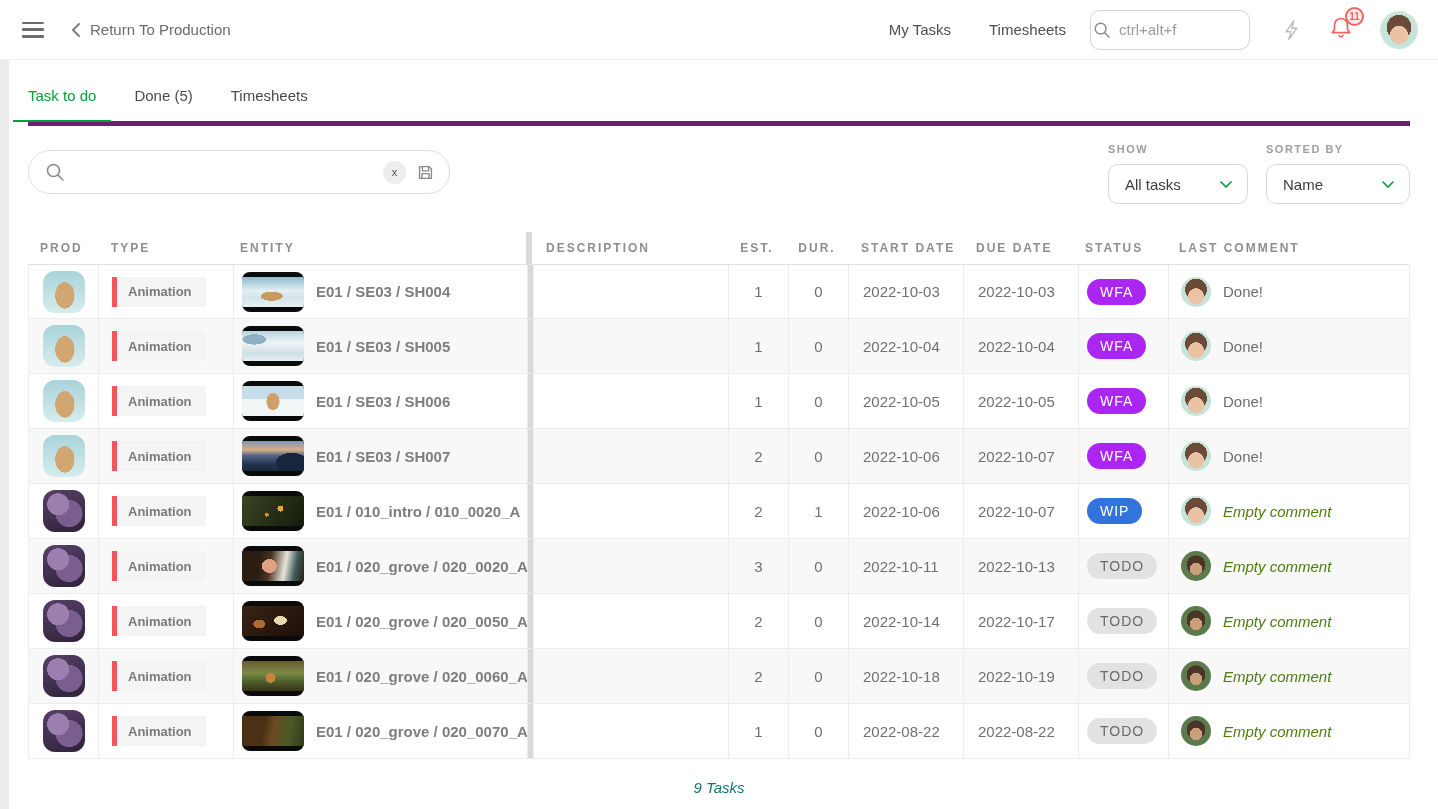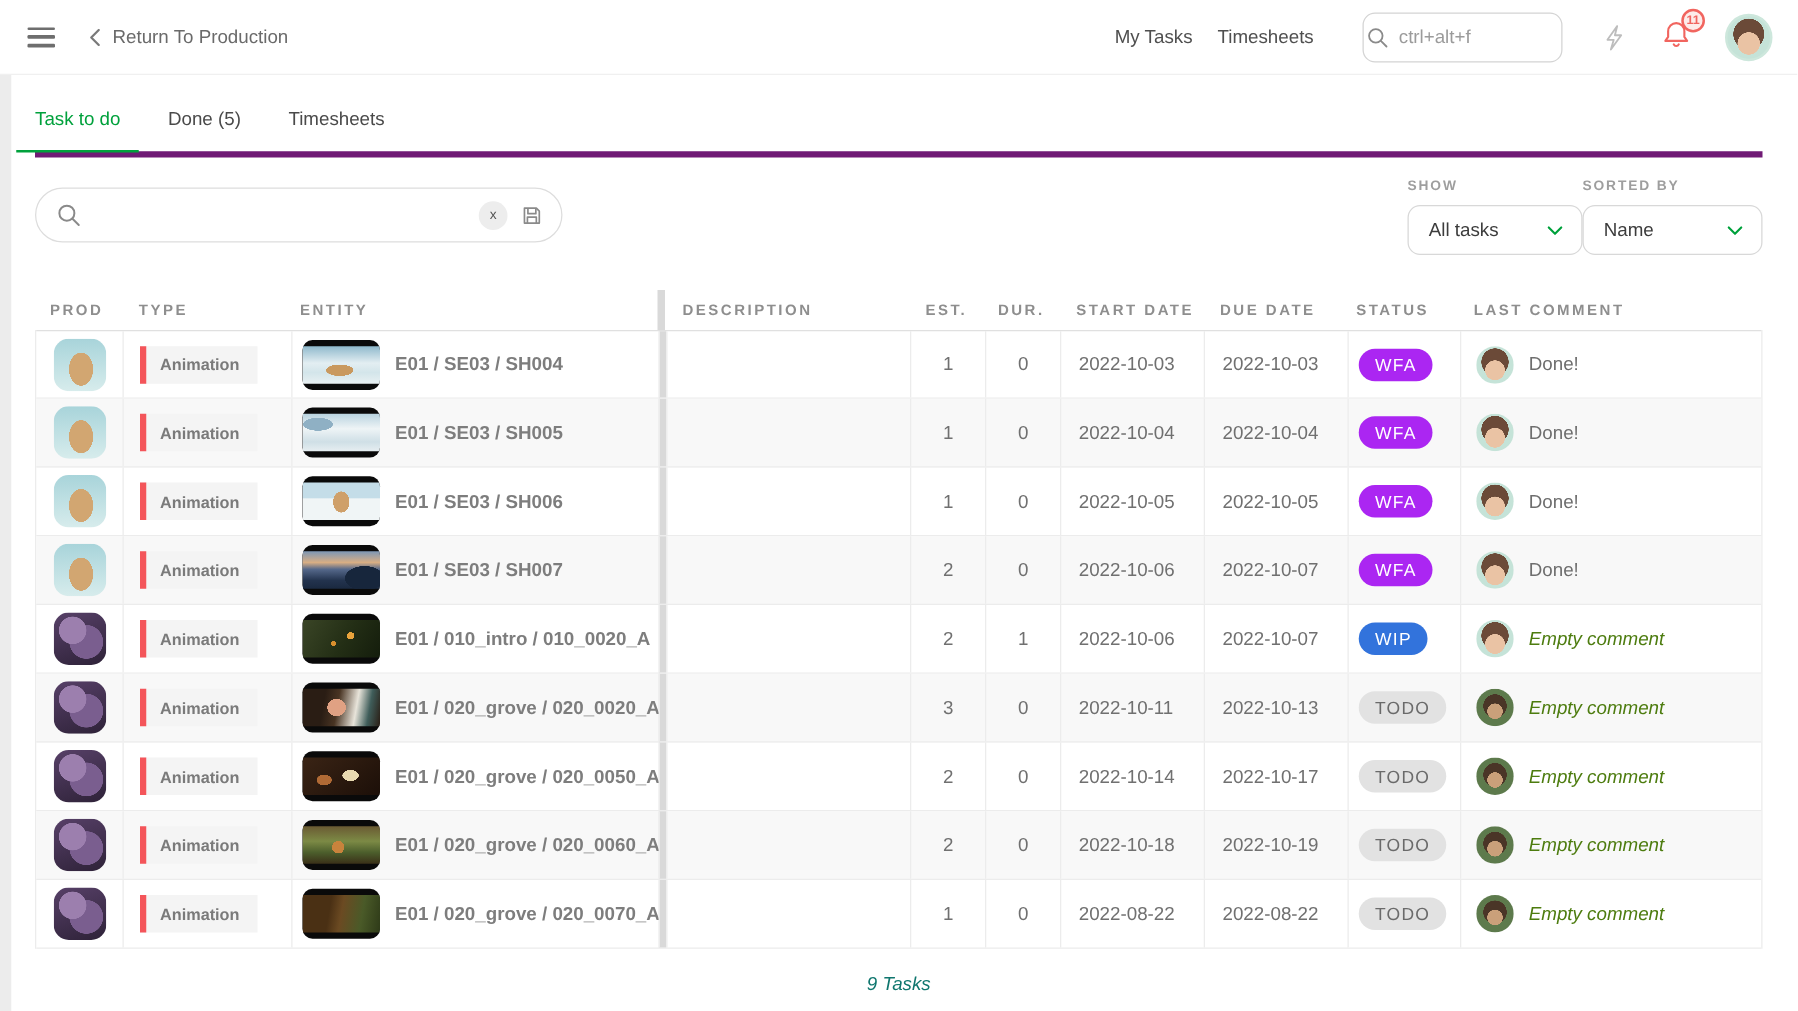--- a/index.html
+++ b/index.html
@@ -9,21 +9,21 @@
     background:#ffffff; color:#4a4a4a; overflow:hidden; position:relative;
   }
   .left-strip { position:absolute; left:0; top:25px; bottom:0; width:9px; background:#ececec; }
 
   
   .topbar { height:60px; display:flex; align-items:center; padding:0 20px 0 14px; border-bottom:1px solid #f0f0f0; background:#fff; position:relative; z-index:2; }
   .hamburger { width:22px; height:16px; display:flex; flex-direction:column; justify-content:space-between; cursor:pointer; margin-left:8px; }
   .hamburger span { display:block; height:2.5px; background:#6e6e6e; border-radius:1px; }
   .back-link { display:flex; align-items:center; gap:8px; margin-left:26px; color:#6a6a6a; font-size:15px; cursor:pointer; }
   .topbar .spacer { flex:1; }
-  .top-nav { display:flex; align-items:center; gap:20px; margin-right:39px; }
+  .top-nav { display:flex; align-items:center; gap:38px; margin-right:24px; }
   .top-nav .nav-item { font-size:15px; color:#4f4f4f; cursor:pointer; }
   .top-search { width:160px; height:40px; border:1px solid #d4d4d4; border-radius:10px; display:flex; align-items:center; padding:0 2px; gap:8px; }
   .top-search input { border:none; outline:none; width:100%; font-size:15px; color:#555; font-family:"Liberation Sans",sans-serif; background:transparent; }
   .top-search input::placeholder { color:#9b9b9b; }
   .top-icons { display:flex; align-items:center; gap:26px; margin-left:30px; }
   .bell-wrap { position:relative; cursor:pointer; }
   .notif-badge { position:absolute; top:-7px; right:-10px; min-width:19px; height:19px; border-radius:10px; background:#fdecea; border:2px solid #f1655f; color:#f1655f; font-size:10px; font-weight:bold; display:flex; align-items:center; justify-content:center; padding:0 2px; }
   .avatar { border-radius:50%; cursor:pointer; }
   .avatar.woman { background:
       radial-gradient(circle at 50% 64%, #eac3a4 0 32%, rgba(0,0,0,0) 33%),
@@ -41,21 +41,21 @@
   .tab { font-size:15px; color:#4a4a4a; padding-bottom:17px; cursor:pointer; position:relative; }
   .tab.active { color:#00a13c; }
   .tab.active::after { content:""; position:absolute; left:-15px; right:-15px; bottom:-1px; height:2px; background:#00a13c; }
 
   
   .filter-bar { margin:24px 28px 0 28px; display:flex; justify-content:space-between; align-items:flex-start; }
   .big-search { width:422px; height:44px; border:1px solid #ddd; border-radius:22px; display:flex; align-items:center; padding:0 14px 0 16px; gap:10px; }
   .big-search input { flex:1; border:none; outline:none; font-size:15px; color:#444; background:transparent; font-family:"Liberation Sans",sans-serif; }
   .clear-btn { width:23px; height:23px; border-radius:50%; background:#ededed; color:#555; font-size:11px; display:flex; align-items:center; justify-content:center; cursor:pointer; flex:none; }
   .save-btn { cursor:pointer; display:flex; flex:none; }
-  .filter-right { display:flex; margin-top:-7px; }
+  .filter-right { display:flex; gap:18px; margin-top:-7px; }
   .dd-stack { display:flex; flex-direction:column; }
   .dd-label { font-size:11px; font-weight:bold; letter-spacing:1.5px; color:#9e9e9e; margin-bottom:9px; }
   .dropdown { height:40px; border:1px solid #d8d8d8; border-radius:10px; display:flex; align-items:center; justify-content:space-between; padding:0 14px 0 16px; font-size:15px; color:#3c3c3c; cursor:pointer; background:#fff; }
   .dd-show { width:140px;text-align:center; } .dd-sort { width:144px; }
 
   
   .tasks-table { margin:28px 28px 0 28px; position:relative; }
   .t-row { display:grid; grid-template-columns:69px 135px 294px 6px 195px 60px 60px 115px 115px 90px auto; align-items:stretch; }
   .t-head { height:32px; }
   .t-head > div { display:flex; align-items:center; font-size:12px; font-weight:bold; letter-spacing:2px; color:#8e8e8e; }

